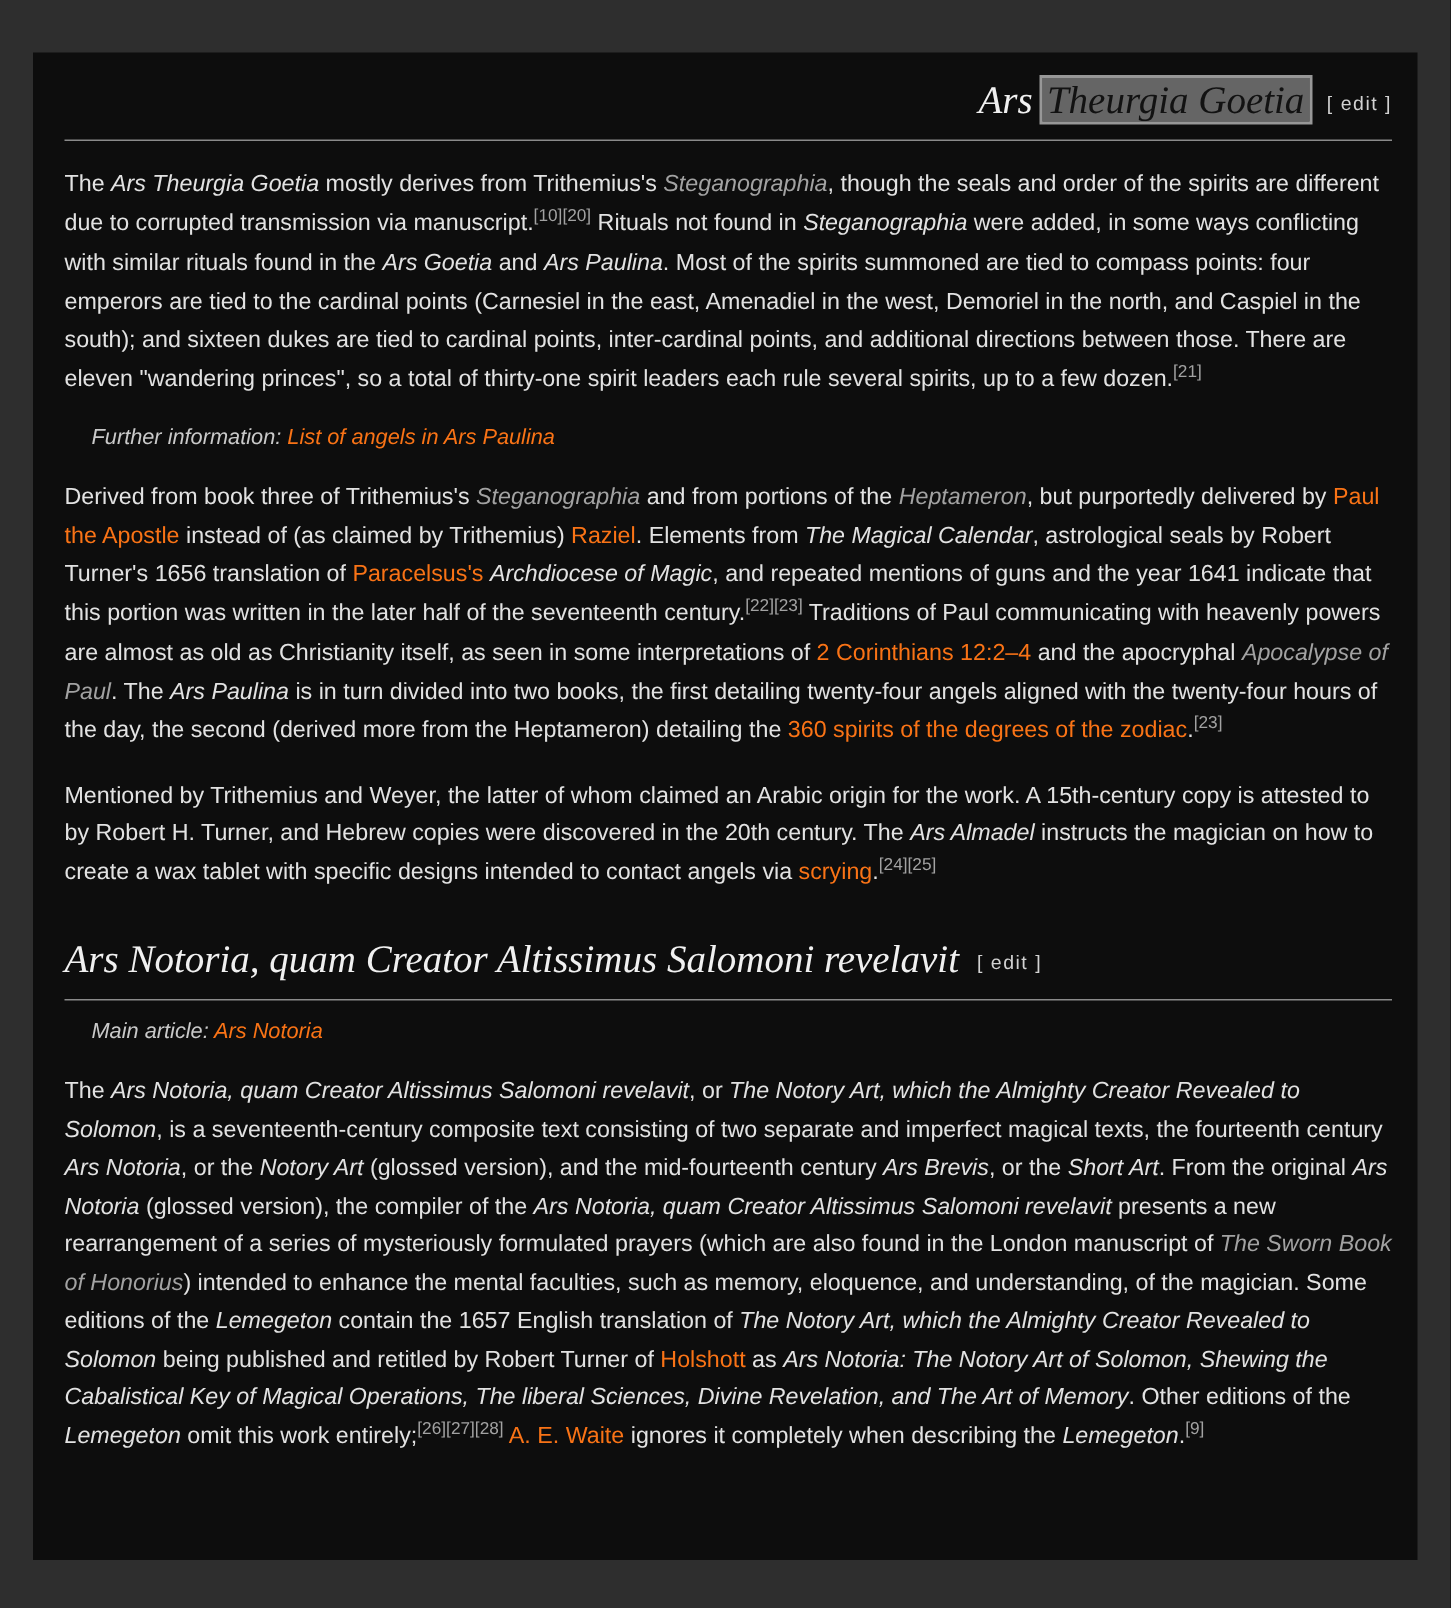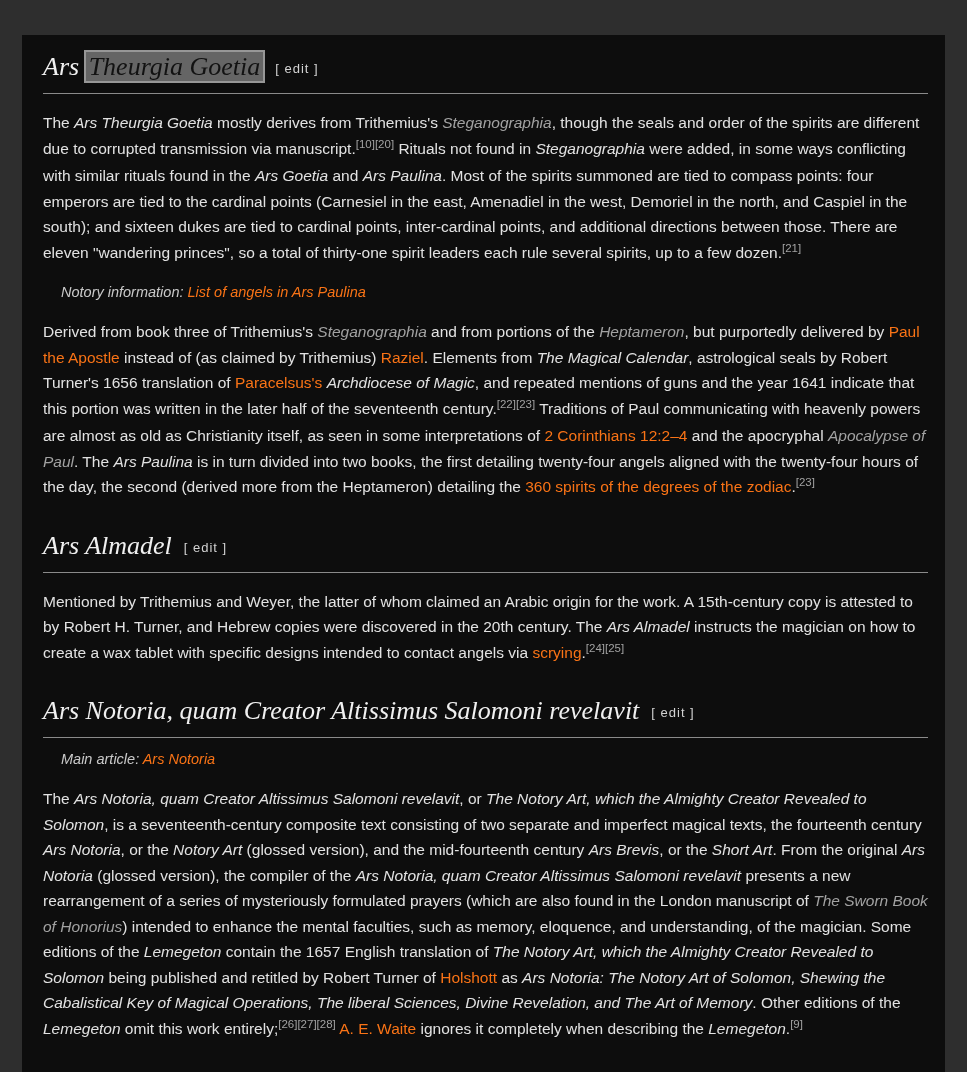--- a/index.html
+++ b/index.html
@@ -21,21 +21,21 @@
     font-family:"Liberation Serif","DejaVu Serif",serif;
     font-style:italic;
     font-weight:400;
     color:#f0f0f0;
     font-size:26px;
     line-height:32px;
     margin:28px 0 8px 0;
     padding-bottom:8px;
     border-bottom:1px solid #8a8a8a;
   }
-  h2.section-heading.first{margin-top:6px;}
+  h2.section-heading.first{margin-top:6px;text-align:right;}
   .edit-link{
     font-family:"Liberation Sans","DejaVu Sans",sans-serif;
     font-style:normal;
     font-size:13px;
     color:#d2d2d2;
     margin-left:12px;
     letter-spacing:1px;
     cursor:pointer;
     text-decoration:none;
     vertical-align:2px;
@@ -77,26 +77,25 @@
 <body>
 
 <div class="card">
 
   <section>
     <h2 class="section-heading first"><span><span class="seg-p">Ars </span><span class="seg-hl">Theurgia Goetia</span></span><a class="edit-link">[ edit ]</a></h2>
     <p class="body-para"><span class="seg-p">The </span><span class="seg-i">Ars Theurgia Goetia</span><span class="seg-p"> mostly derives from Trithemius's </span><span class="seg-il">Steganographia</span><span class="seg-p">, though the seals and order of the spirits are different due to corrupted transmission via manuscript.</span><span class="seg-sup">[10]</span><span class="seg-sup">[20]</span><span class="seg-p"> Rituals not found in </span><span class="seg-i">Steganographia</span><span class="seg-p"> were added, in some ways conflicting with similar rituals found in the </span><span class="seg-i">Ars Goetia</span><span class="seg-p"> and </span><span class="seg-i">Ars Paulina</span><span class="seg-p">. Most of the spirits summoned are tied to compass points: four emperors are tied to the cardinal points (Carnesiel in the east, Amenadiel in the west, Demoriel in the north, and Caspiel in the south); and sixteen dukes are tied to cardinal points, inter-cardinal points, and additional directions between those. There are eleven "wandering princes", so a total of thirty-one spirit leaders each rule several spirits, up to a few dozen.</span><span class="seg-sup">[21]</span></p>
   </section>
 
   <section>
-    <div class="hatnote"><span class="seg-p">Notory information: </span><span class="seg-l">List of angels in Ars Paulina</span></div>
+    <div class="hatnote"><span class="seg-p">Further information: </span><span class="seg-l">List of angels in Ars Paulina</span></div>
     <p class="body-para"><span class="seg-p">Derived from book three of Trithemius's </span><span class="seg-il">Steganographia</span><span class="seg-p"> and from portions of the </span><span class="seg-il">Heptameron</span><span class="seg-p">, but purportedly delivered by </span><span class="seg-l">Paul the Apostle</span><span class="seg-p"> instead of (as claimed by Trithemius) </span><span class="seg-l">Raziel</span><span class="seg-p">. Elements from </span><span class="seg-i">The Magical Calendar</span><span class="seg-p">, astrological seals by Robert Turner's 1656 translation of </span><span class="seg-l">Paracelsus's</span><span class="seg-p"> </span><span class="seg-i">Archdiocese of Magic</span><span class="seg-p">, and repeated mentions of guns and the year 1641 indicate that this portion was written in the later half of the seventeenth century.</span><span class="seg-sup">[22]</span><span class="seg-sup">[23]</span><span class="seg-p"> Traditions of Paul communicating with heavenly powers are almost as old as Christianity itself, as seen in some interpretations of </span><span class="seg-l">2 Corinthians 12:2–4</span><span class="seg-p"> and the apocryphal </span><span class="seg-il">Apocalypse of Paul</span><span class="seg-p">. The </span><span class="seg-i">Ars Paulina</span><span class="seg-p"> is in turn divided into two books, the first detailing twenty-four angels aligned with the twenty-four hours of the day, the second (derived more from the Heptameron) detailing the </span><span class="seg-l">360 spirits of the degrees of the zodiac</span><span class="seg-p">.</span><span class="seg-sup">[23]</span></p>
   </section>
 
   <section>
-    <h2 class="section-heading"><span><span class="seg-p">Ars Almadel</span></span><a class="edit-link">[ edit ]</a></h2>
     <p class="body-para"><span class="seg-p">Mentioned by Trithemius and Weyer, the latter of whom claimed an Arabic origin for the work. A 15th-century copy is attested to by Robert H. Turner, and Hebrew copies were discovered in the 20th century. The </span><span class="seg-i">Ars Almadel</span><span class="seg-p"> instructs the magician on how to create a wax tablet with specific designs intended to contact angels via </span><span class="seg-l">scrying</span><span class="seg-p">.</span><span class="seg-sup">[24]</span><span class="seg-sup">[25]</span></p>
   </section>
 
   <section>
     <h2 class="section-heading"><span><span class="seg-p">Ars Notoria, quam Creator Altissimus Salomoni revelavit</span></span><a class="edit-link">[ edit ]</a></h2>
     <div class="hatnote"><span class="seg-p">Main article: </span><span class="seg-l">Ars Notoria</span></div>
     <p class="body-para"><span class="seg-p">The </span><span class="seg-i">Ars Notoria, quam Creator Altissimus Salomoni revelavit</span><span class="seg-p">, or </span><span class="seg-i">The Notory Art, which the Almighty Creator Revealed to Solomon</span><span class="seg-p">, is a seventeenth-century composite text consisting of two separate and imperfect magical texts, the fourteenth century </span><span class="seg-i">Ars Notoria</span><span class="seg-p">, or the </span><span class="seg-i">Notory Art</span><span class="seg-p"> (glossed version), and the mid-fourteenth century </span><span class="seg-i">Ars Brevis</span><span class="seg-p">, or the </span><span class="seg-i">Short Art</span><span class="seg-p">. From the original </span><span class="seg-i">Ars Notoria</span><span class="seg-p"> (glossed version), the compiler of the </span><span class="seg-i">Ars Notoria, quam Creator Altissimus Salomoni revelavit</span><span class="seg-p"> presents a new rearrangement of a series of mysteriously formulated prayers (which are also found in the London manuscript of </span><span class="seg-il">The Sworn Book of Honorius</span><span class="seg-p">) intended to enhance the mental faculties, such as memory, eloquence, and understanding, of the magician. Some editions of the </span><span class="seg-i">Lemegeton</span><span class="seg-p"> contain the 1657 English translation of </span><span class="seg-i">The Notory Art, which the Almighty Creator Revealed to Solomon</span><span class="seg-p"> being published and retitled by Robert Turner of </span><span class="seg-l">Holshott</span><span class="seg-p"> as </span><span class="seg-i">Ars Notoria: The Notory Art of Solomon, Shewing the Cabalistical Key of Magical Operations, The liberal Sciences, Divine Revelation, and The Art of Memory</span><span class="seg-p">. Other editions of the </span><span class="seg-i">Lemegeton</span><span class="seg-p"> omit this work entirely;</span><span class="seg-sup">[26]</span><span class="seg-sup">[27]</span><span class="seg-sup">[28]</span><span class="seg-p"> </span><span class="seg-l">A. E. Waite</span><span class="seg-p"> ignores it completely when describing the </span><span class="seg-i">Lemegeton</span><span class="seg-p">.</span><span class="seg-sup">[9]</span></p>
   </section>
 
 </div>

